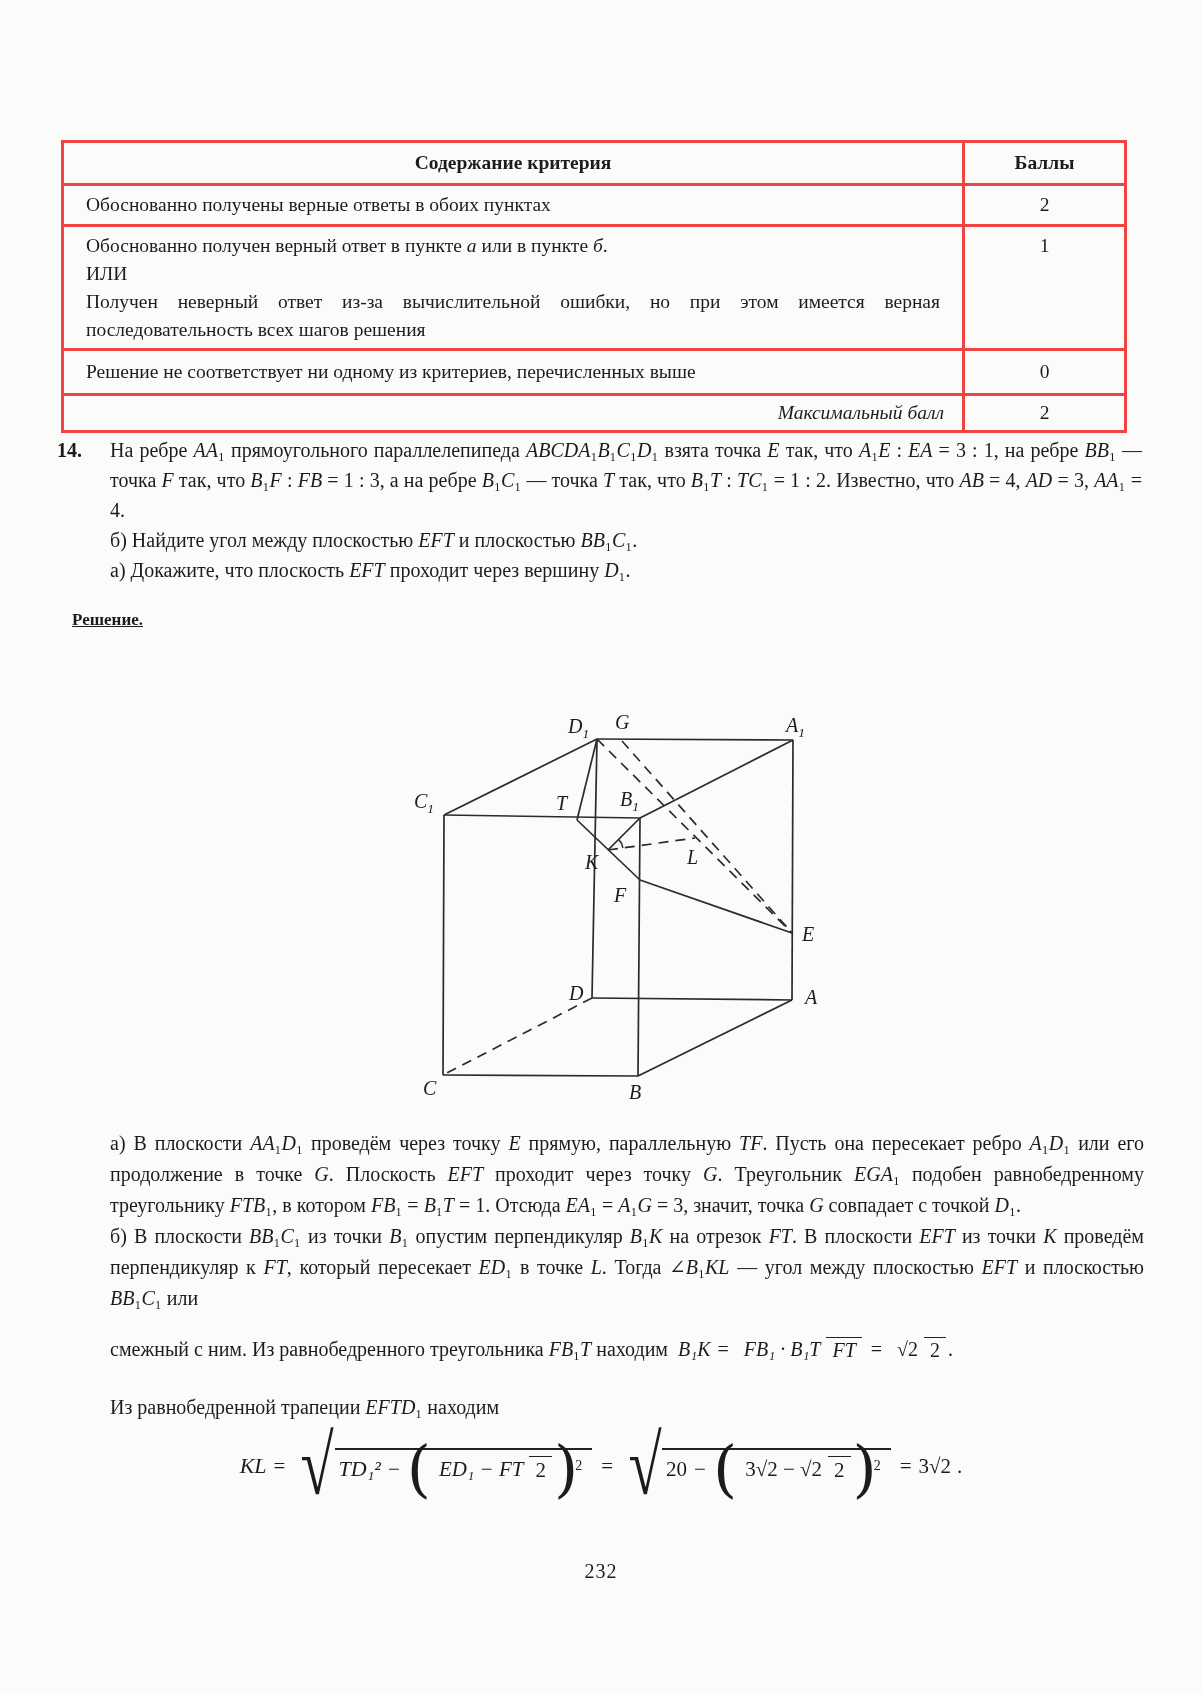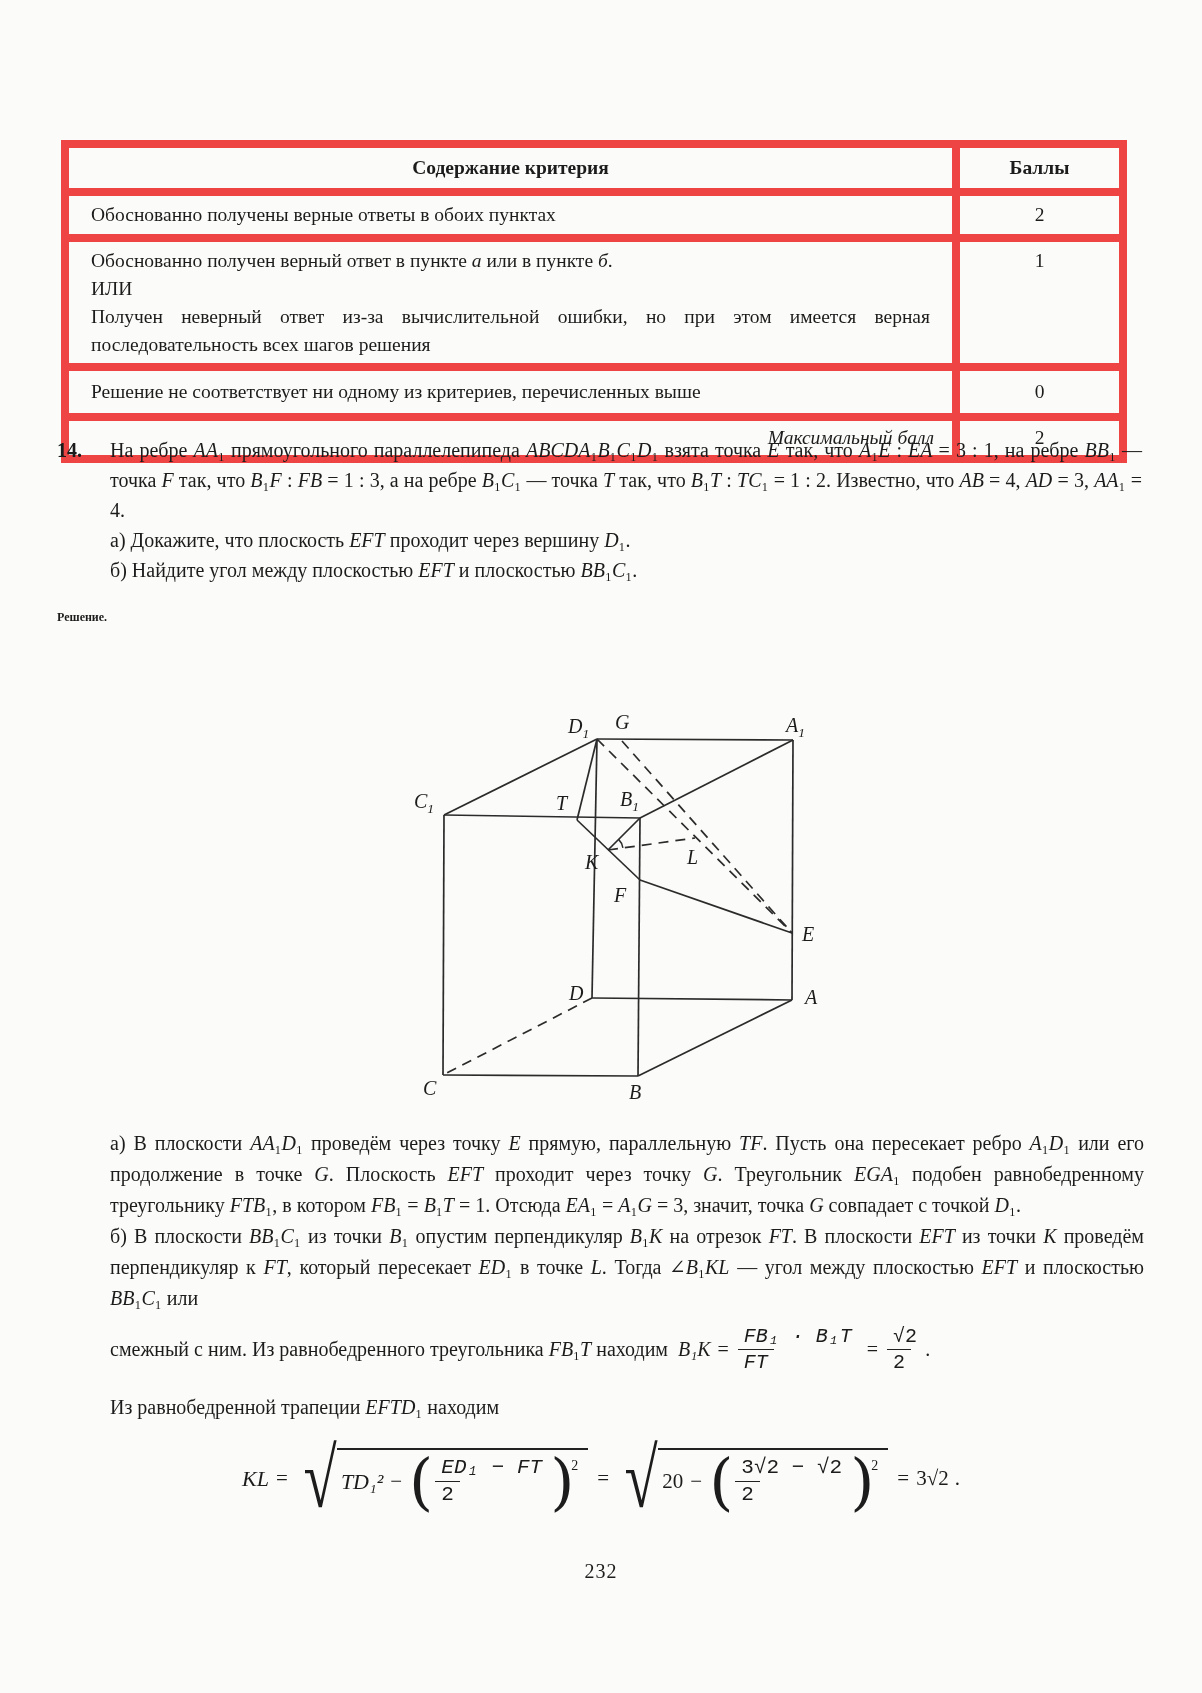--- a/index.html
+++ b/index.html
@@ -13,60 +13,60 @@
   }
   .page{position:relative;width:1202px;height:1693px;overflow:hidden;}
 
   
   table.criteria{
     position:absolute;left:61px;top:140px;width:1066px;
     border-collapse:collapse;font-size:19.5px;
     table-layout:fixed;
   }
   table.criteria td{
-    border:8px solid #ef4444;
+    border:3px solid #ef4444;
     padding:4px 22px;
     vertical-align:middle;
   }
   table.criteria .col-pts{width:115px;text-align:center;border-radius:16px;}
   table.criteria tr.hdr td{font-weight:bold;text-align:center;height:32px;}
   table.criteria tr.r1 td{height:30px;}
   table.criteria tr.r2 td{vertical-align:top;height:104px;line-height:28px;}
   table.criteria tr.r2 td.crit{text-align:justify;padding-top:5px;}
   table.criteria tr.r2 td.col-pts{padding-top:5px;}
   table.criteria tr.r3 td{height:34px;}
   table.criteria tr.r4 td.crit{font-style:italic;text-align:right;padding-right:18px;height:26px;margin-top:22px;}
 
   
   .problem{position:absolute;left:57px;top:435px;width:1085px;display:flex;}
   .problem .pnum{font-weight:bold;width:53px;flex:none;font-size:20px;line-height:30px;}
   .problem .ptext{width:1032px;font-size:20px;line-height:30px;}
   .problem .pmain{text-align:justify;}
 
-  .solution-heading{position:absolute;left:57px;top:610px;font-weight:bold;font-size:12px;}
+  .solution-heading{position:absolute;left:72px;top:610px;font-weight:bold;font-size:17px;text-decoration:underline;}
 
   
   .diagram{position:absolute;left:360px;top:648px;width:500px;height:475px;}
   .diagram svg{width:100%;height:100%;}
 
   
   .solution-body{position:absolute;left:110px;top:1128px;width:1034px;font-size:20px;line-height:31px;}
   .solution-body .para{text-align:justify;}
   i{font-style:italic;}
 
   .fracline{
     display:flex;align-items:center;flex-wrap:nowrap;
     margin-top:4px;height:62px;white-space:nowrap;
   }
   .fracline .tail{margin-right:10px;}
 
   .mvar{font-style:italic;}
   .mop{padding:0 7px;}
 
-  .frac{display:inline-flex;flex-direction:column;align-items:flex-start;vertical-align:middle;margin:0 2px;line-height:1.15;font-family:Liberation Mono, monospace;}
+  .frac{display:inline-flex;align-items:flex-end;vertical-align:middle;margin:0 2px;line-height:1.15;}
   .frac .num{padding:0 6px 1px;}
   .frac .den{border-top:1.6px solid #222;padding:1px 6px 0;}
   .it{font-style:italic;}
 
   .trap-line{margin-top:12px;}
 
   
   .formula-row{
     position:absolute;left:0;top:1448px;width:1202px;
     display:flex;justify-content:center;align-items:center;
@@ -113,22 +113,22 @@
       <td class="crit">Максимальный балл</td>
       <td class="col-pts">2</td>
     </tr>
   </tbody>
     </table>
 
   <div class="problem">
     <div class="pnum">14.</div>
     <div class="ptext">
       <div class="pmain">На ребре <i>AA</i>₁ прямоугольного параллелепипеда <i>ABCDA</i>₁<i>B</i>₁<i>C</i>₁<i>D</i>₁ взята точка <i>E</i> так, что <i>A</i>₁<i>E</i> : <i>EA</i> = 3 : 1, на ребре <i>BB</i>₁ — точка <i>F</i> так, что <i>B</i>₁<i>F</i> : <i>FB</i> = 1 : 3, а на ребре <i>B</i>₁<i>C</i>₁ — точка <i>T</i> так, что <i>B</i>₁<i>T</i> : <i>TC</i>₁ = 1 : 2. Известно, что <i>AB</i> = 4, <i>AD</i> = 3, <i>AA</i>₁ = 4.</div>
+      <div>б) Найдите угол между плоскостью <i>EFT</i> и плоскостью <i>BB</i>₁<i>C</i>₁.</div>
       <div>а) Докажите, что плоскость <i>EFT</i> проходит через вершину <i>D</i>₁.</div>
-      <div>б) Найдите угол между плоскостью <i>EFT</i> и плоскостью <i>BB</i>₁<i>C</i>₁.</div>
     </div>
   </div>
 
   <div class="solution-heading">Решение.</div>
 
   <div class="diagram">
     <svg id="diagram-svg" viewBox="360 648 500 475">
         <line x1="444" y1="815" x2="640" y2="818" stroke="#2b2b2b" stroke-width="1.7"></line>
         <line x1="640" y1="818" x2="793" y2="740" stroke="#2b2b2b" stroke-width="1.7"></line>
         <line x1="793" y1="740" x2="597" y2="739" stroke="#2b2b2b" stroke-width="1.7"></line>

